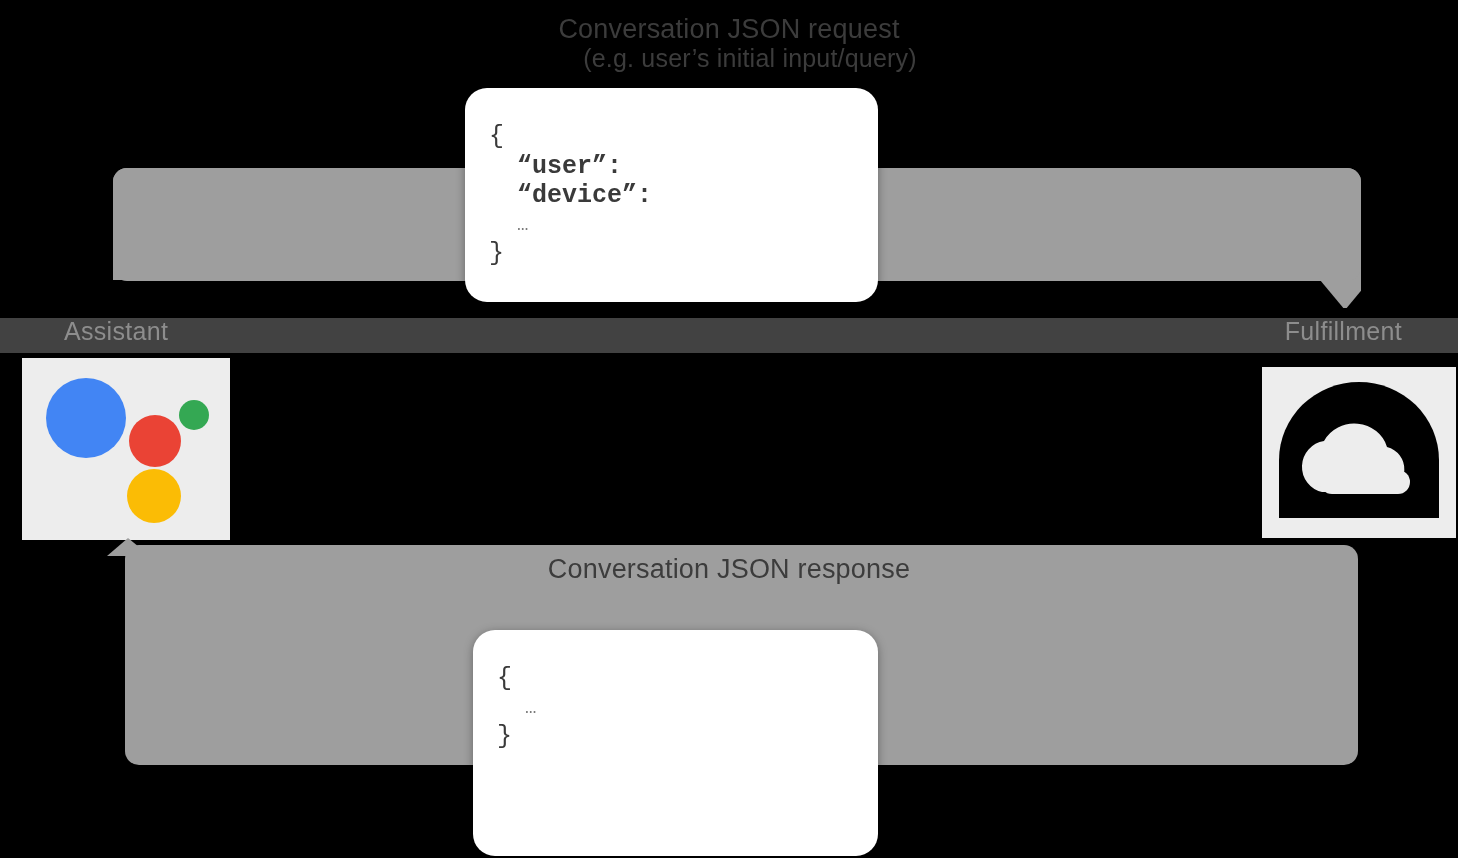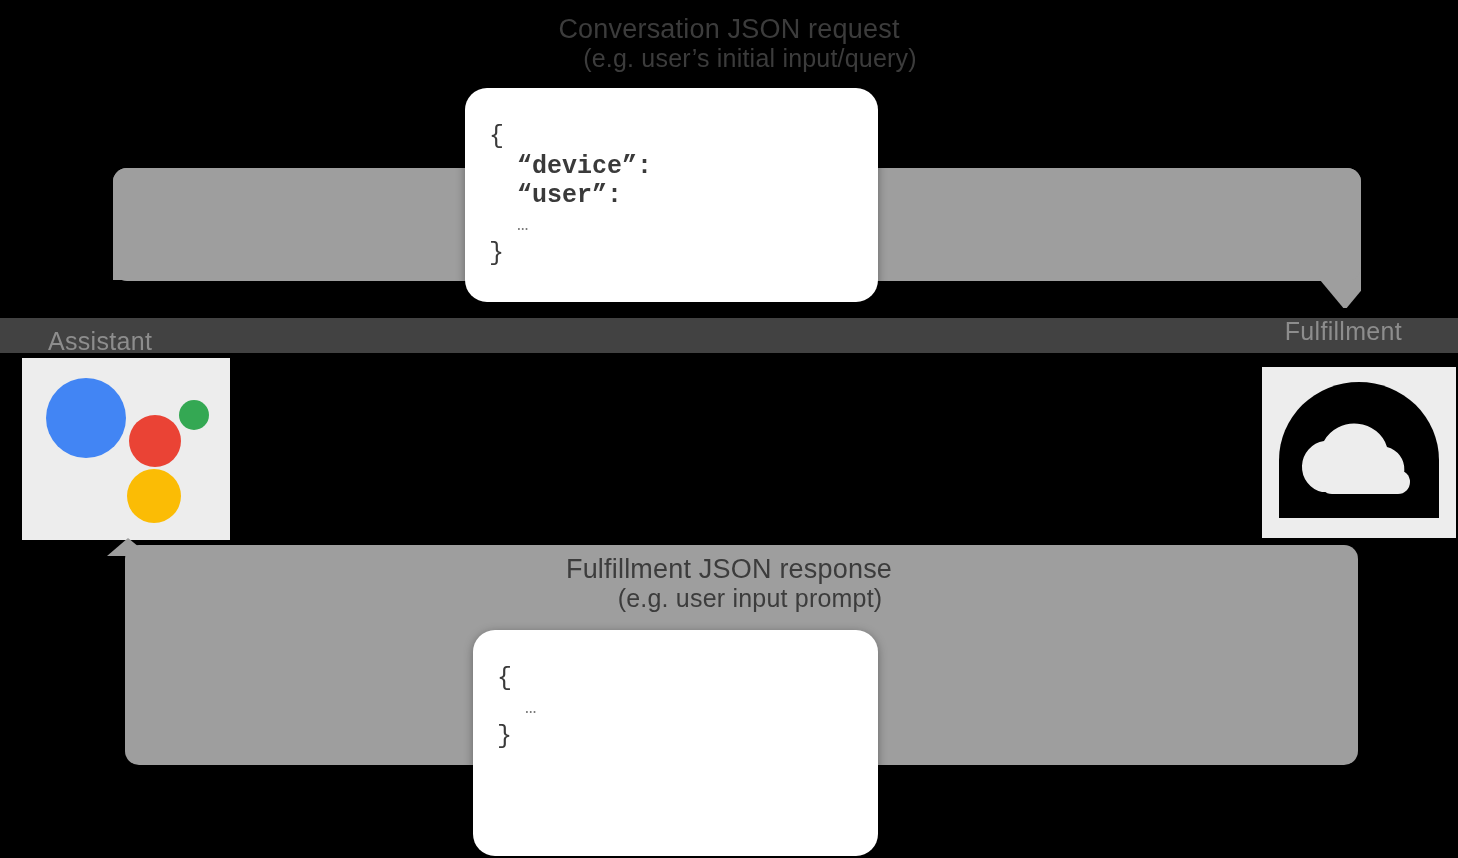--- a/index.html
+++ b/index.html
@@ -43,21 +43,21 @@
 
   
   #dark-band{
     position:absolute;left:0;top:318px;width:1458px;height:35px;
     background:#424242;
   }
   .band-label{
     position:absolute;color:#8d8d8d;font-size:25px;top:317px;letter-spacing:.3px;
     white-space:nowrap;
   }
-  #label-assistant{left:48px;margin-top:10px;}
+  #label-assistant{left:64px;}
   #label-fulfillment{right:56px;text-align:right;}
 
   
   .icon-tile{position:absolute;background:#ededed;}
   #tile-assistant{left:22px;top:358px;width:208px;height:182px;}
   #tile-cloud{left:1262px;top:367px;width:194px;height:171px;}
   .icon-tile svg{display:block;width:100%;height:100%;}
 </style>
 </head>
 <body>
@@ -74,22 +74,22 @@
     </svg>
   </div>
 
   <div class="caption" id="cap-top">
     <span class="line1">Conversation JSON request</span>
     <span class="line2">(e.g. user’s initial input/query)</span>
   </div>
 
   <div class="json-card" id="card-request">
     <div class="jrow">{</div>
+    <div class="jrow ind">“user”:</div>
     <div class="jrow ind">“device”:</div>
-    <div class="jrow ind">“user”:</div>
     <div class="jrow dots">…</div>
     <div class="jrow">}</div>
   </div>
 
   <div id="dark-band"></div>
   <div class="band-label" id="label-assistant">Assistant</div>
   <div class="band-label" id="label-fulfillment">Fulfillment</div>
 
   <div class="icon-tile" id="tile-assistant">
     <svg viewBox="0 0 208 182" xmlns="http://www.w3.org/2000/svg">
@@ -111,22 +111,21 @@
   </div>
 
   <div class="arrow-band" id="band-response" style="left:104px;top:538px;width:1254px;height:232px;">
     <svg viewBox="0 0 1254 232" width="1254" height="232" xmlns="http://www.w3.org/2000/svg">
       <polygon points="3,18 46,18 24,0" fill="#9e9e9e"></polygon>
       <rect x="21" y="7" width="1233" height="220" rx="14" fill="#9e9e9e"></rect>
     </svg>
   </div>
 
   <div class="caption" id="cap-bottom">
-    <span class="line1">Fulfillment JSON response</span>
-    <span class="line2">(e.g. user input prompt)</span>
+    <span class="line1">Conversation JSON response</span>
   </div>
 
   <div class="json-card" id="card-response">
     <div class="jrow">{</div>
     <div class="jrow dots">…</div>
     <div class="jrow">}</div>
   </div>
 
 </div>
 

